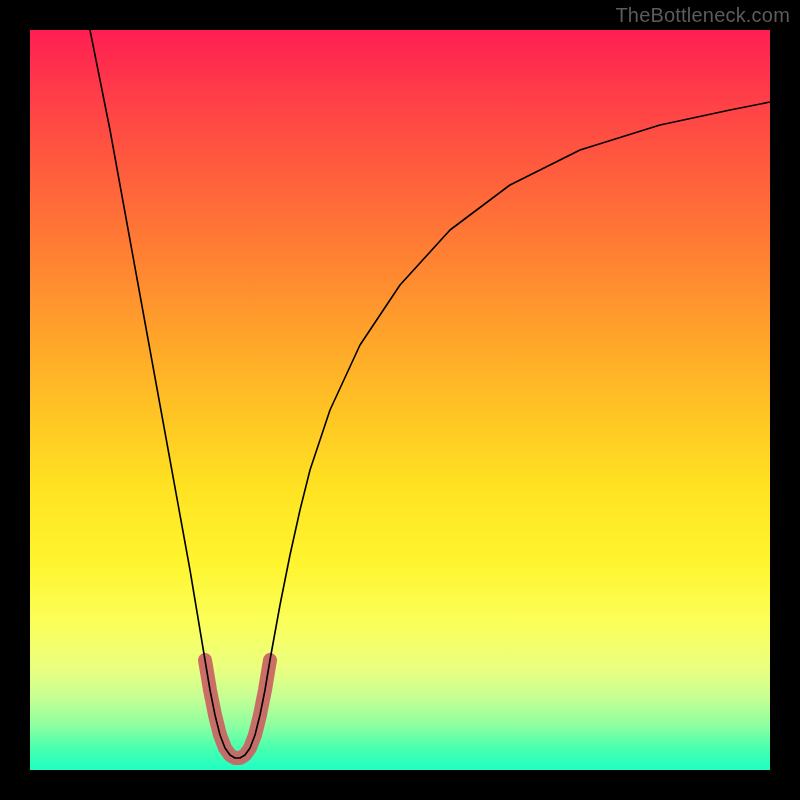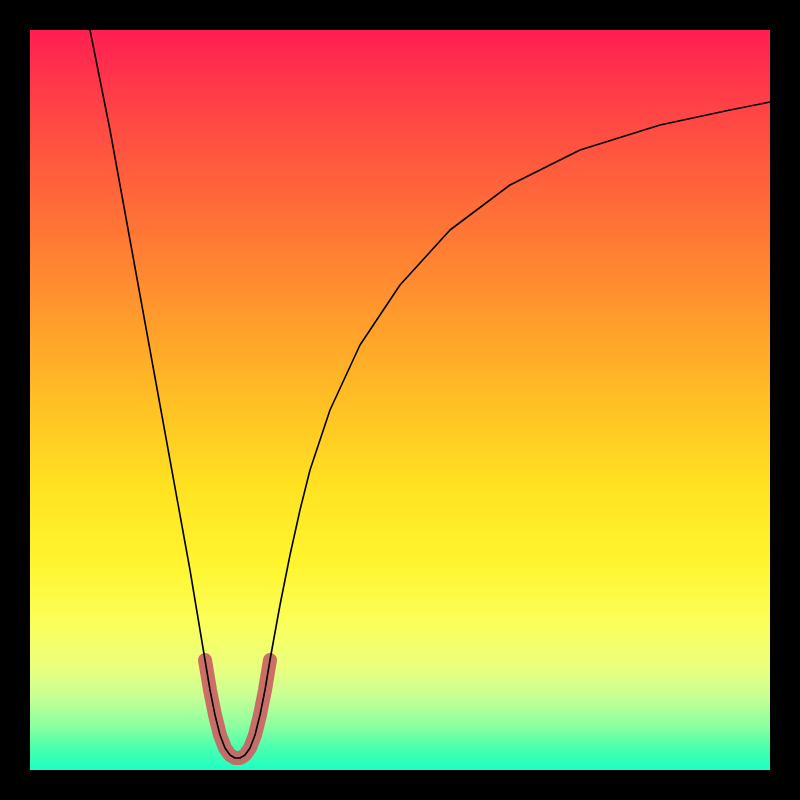--- a/index.html
+++ b/index.html
@@ -68,20 +68,21 @@
     stroke-width: 14;
     stroke-linecap: round;
     stroke-linejoin: round;
     opacity: 0.95;
   }
 </style>
 </head>
 <body>
 
 <div class="frame">
+  <div class="watermark">TheBottleneck.com</div>
 
   <div class="plot">
     <div class="gradient-bg"></div>
     <svg class="curve" viewBox="0 0 740 740" preserveAspectRatio="none">
       <path class="trough-path" d="M175 630 L180 660 L185 685 L190 705 L195 718 L200 725 L205 728 L210 728 L215 725 L220 718 L225 705 L230 685 L235 660 L240 630"></path>
       <path class="curve-path" d="M60 0 L70 50 L80 100 L90 155 L100 210 L110 265 L120 320 L130 375 L140 430 L150 485 L160 540 L165 570 L170 600 L175 630 L180 660 L185 685 L190 705 L195 718 L200 725 L205 728 L210 728 L215 725 L220 718 L225 705 L230 685 L235 660 L240 630 L250 575 L260 525 L270 480 L280 440 L300 380 L330 315 L370 255 L420 200 L480 155 L550 120 L630 95 L700 80 L740 72"></path>
     </svg>
   </div>
 </div>
 

